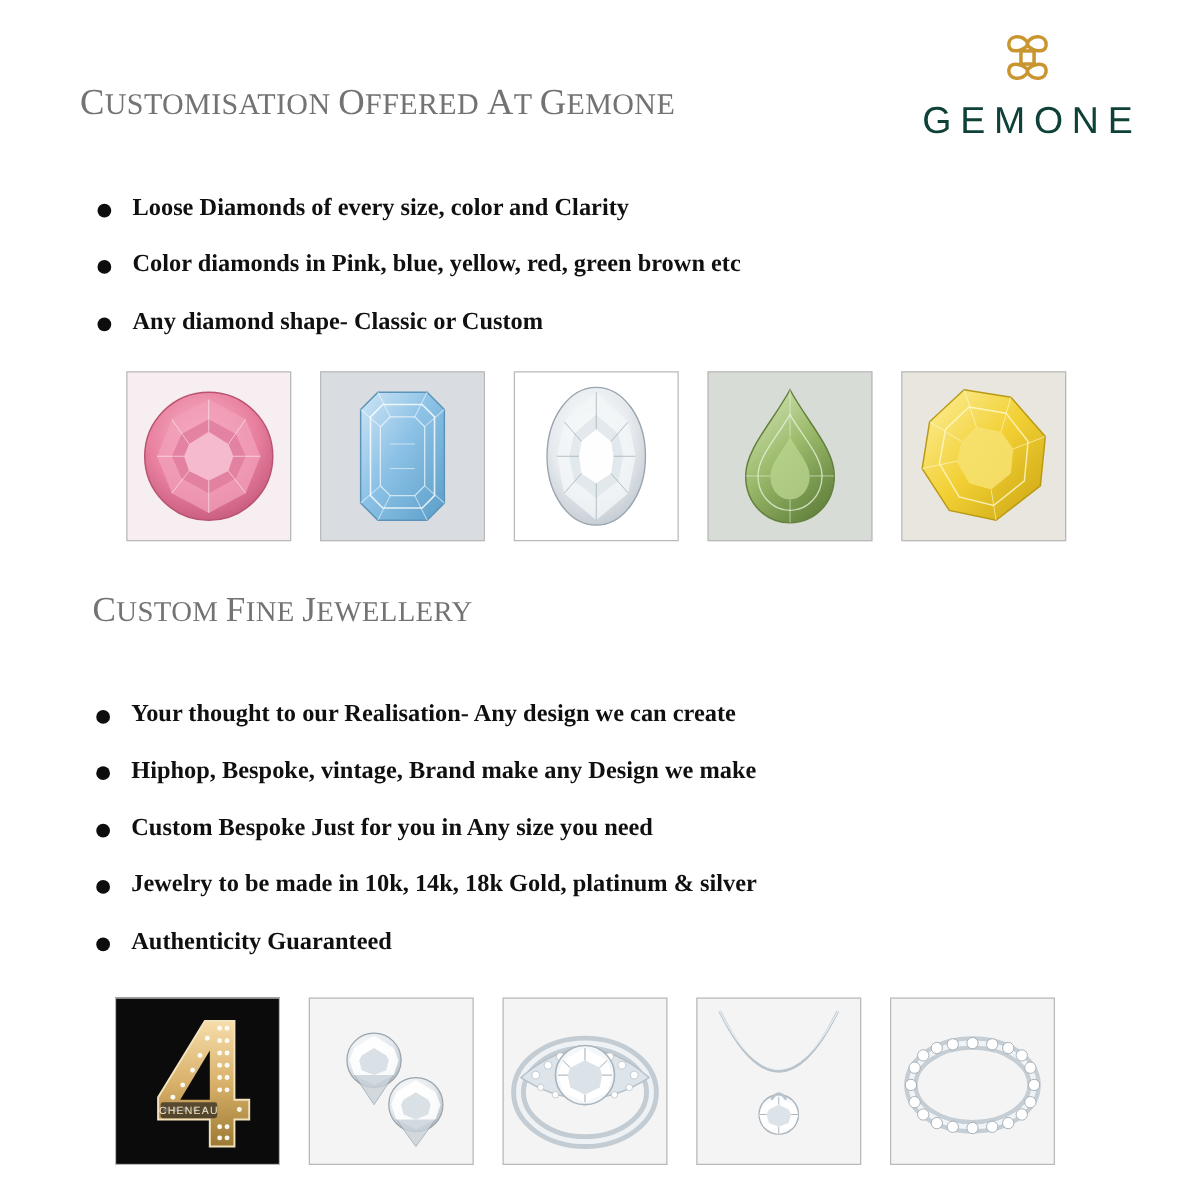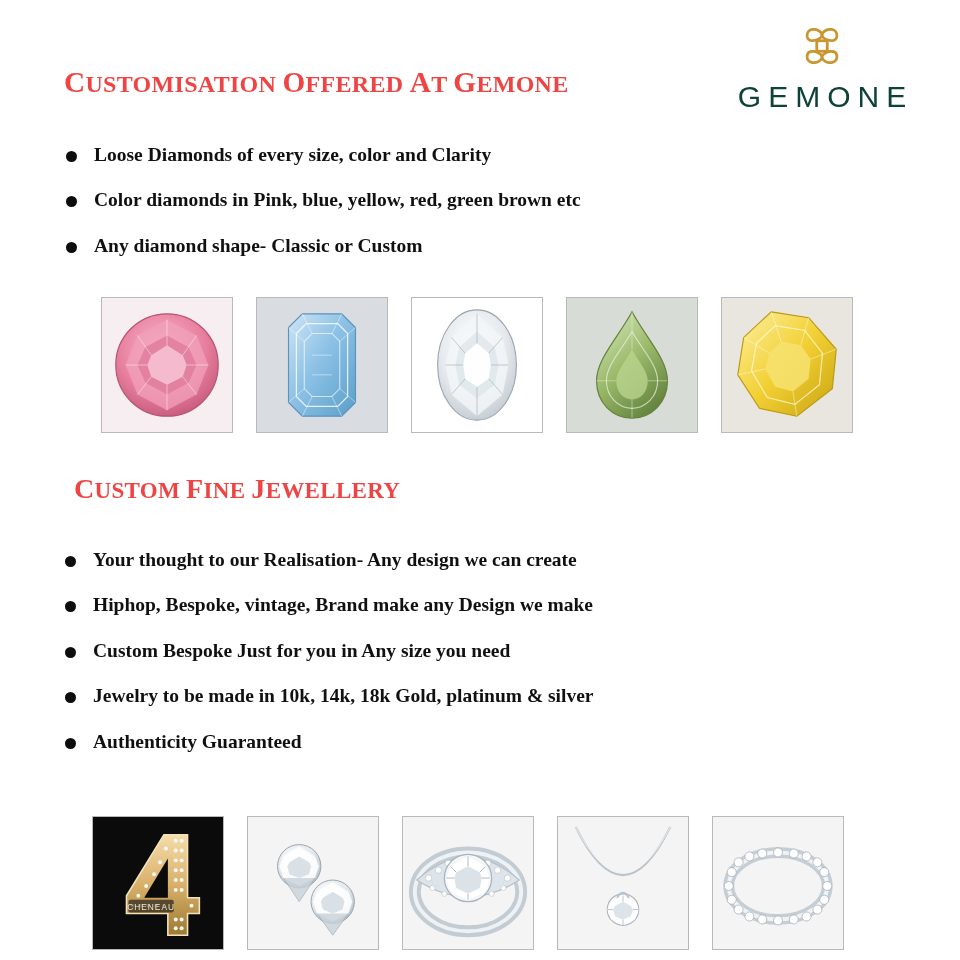--- a/index.html
+++ b/index.html
@@ -35,43 +35,43 @@
     font-size: 30px;
     letter-spacing: 7px;
     color: #0e4238;
     font-weight: 400;
     padding-left: 7px;
   }
 
   
   .section-title {
     font-family: "Liberation Serif", serif;
-    font-weight: bold;
-    color: #ef4444;
+    font-weight: normal;
+    color: #737373;
     letter-spacing: 0.3px;
   }
   .title-1 {
     position: absolute;
     left: 64px;
     top: 66px;
     font-size: 30px;
   }
   .title-2 {
     position: absolute;
     left: 74px;
     top: 473px;
     font-size: 29px;
   }
   .small-caps-first { font-size: 1.22em; }
 
   
   .bullets {
     position: absolute;
     list-style: none;
-    margin: 0;
+    margin: 12px;
     padding: 0;
   }
   .bullets li {
     position: relative;
     padding-left: 34px;
     font-size: 19.5px;
     font-weight: bold;
     color: #101010;
     line-height: 1.25;
   }
@@ -89,21 +89,21 @@
   #list-diamonds { left: 60px; top: 143px; width: 820px; }
   #list-jewellery { left: 59px; top: 548px; width: 840px; }
 
   
   .img-row {
     position: absolute;
     display: flex;
     gap: 23px;
   }
   #row-diamonds { left: 101px; top: 297px; }
-  #row-jewellery { left: 92px; top: 816px; justify-content: center; }
+  #row-jewellery { left: 92px; top: 798px; justify-content: center; }
 
   .thumb {
     width: 132px;
     height: 136px;
     border: 1px solid #b9b9b9;
     box-sizing: border-box;
     position: relative;
     overflow: hidden;
     background: #ffffff;
   }

